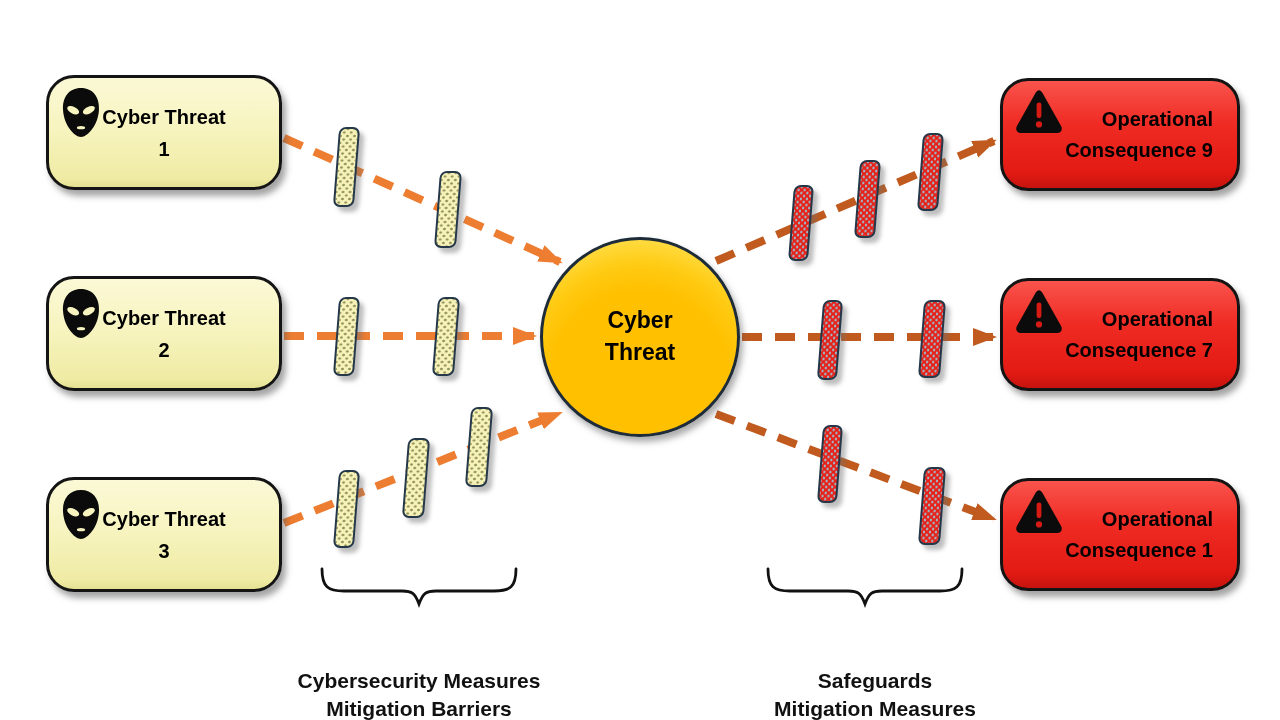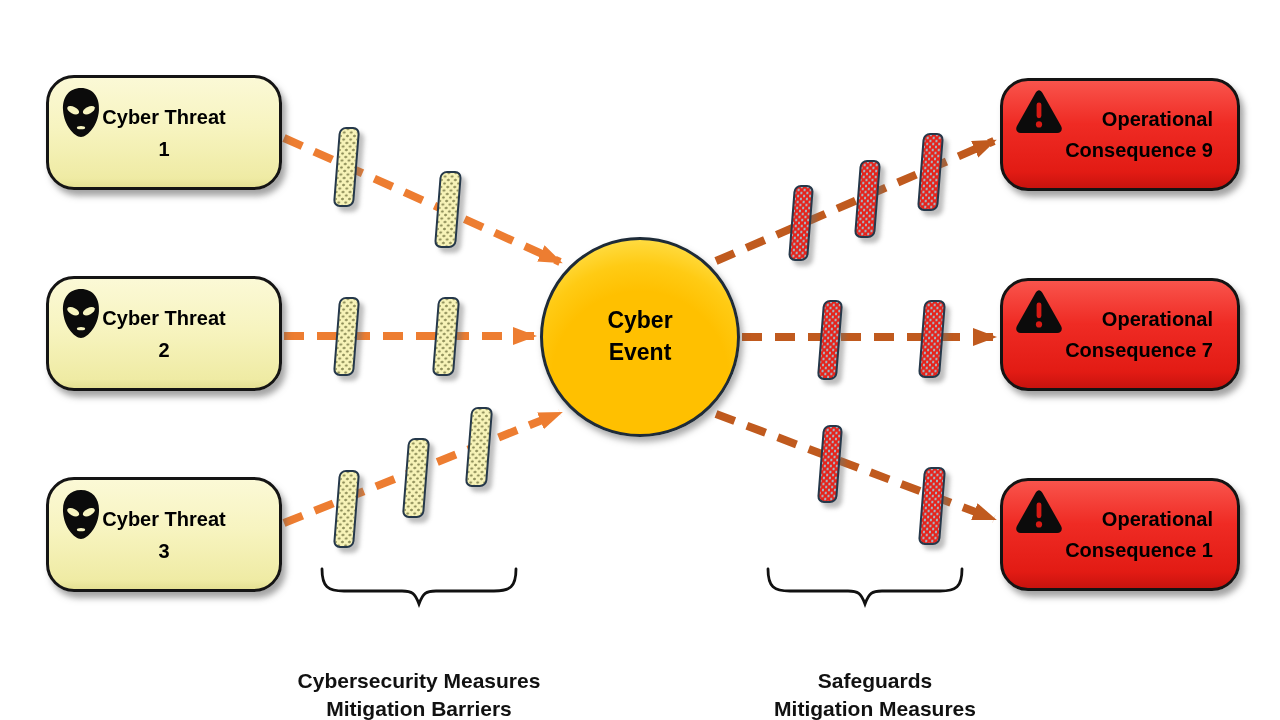--- a/index.html
+++ b/index.html
@@ -139,21 +139,21 @@
     </span>
     <div class="box-text">
       <div>Cyber Threat</div>
       <div>3</div>
     </div>
   </div>
 
   <div class="top-event">
     <div class="box-text">
       <div>Cyber</div>
-      <div>Event</div>
+      <div>Threat</div>
     </div>
   </div>
 
   <div class="node cons-box" style="top:78px">
     <span class="corner-icon">
       <svg width="48" height="46" viewBox="0 0 100 96">
         <path d="M43,8 C47,1 53,1 57,8 L96,77 C100,85 96,92 88,92 L12,92 C4,92 0,85 4,77 Z" fill="#0B0B0B"></path>
         <rect x="45" y="28" width="10" height="33" rx="5" fill="#D71A14"></rect>
         <circle cx="50" cy="74" r="6.5" fill="#D71A14"></circle>
       </svg>

